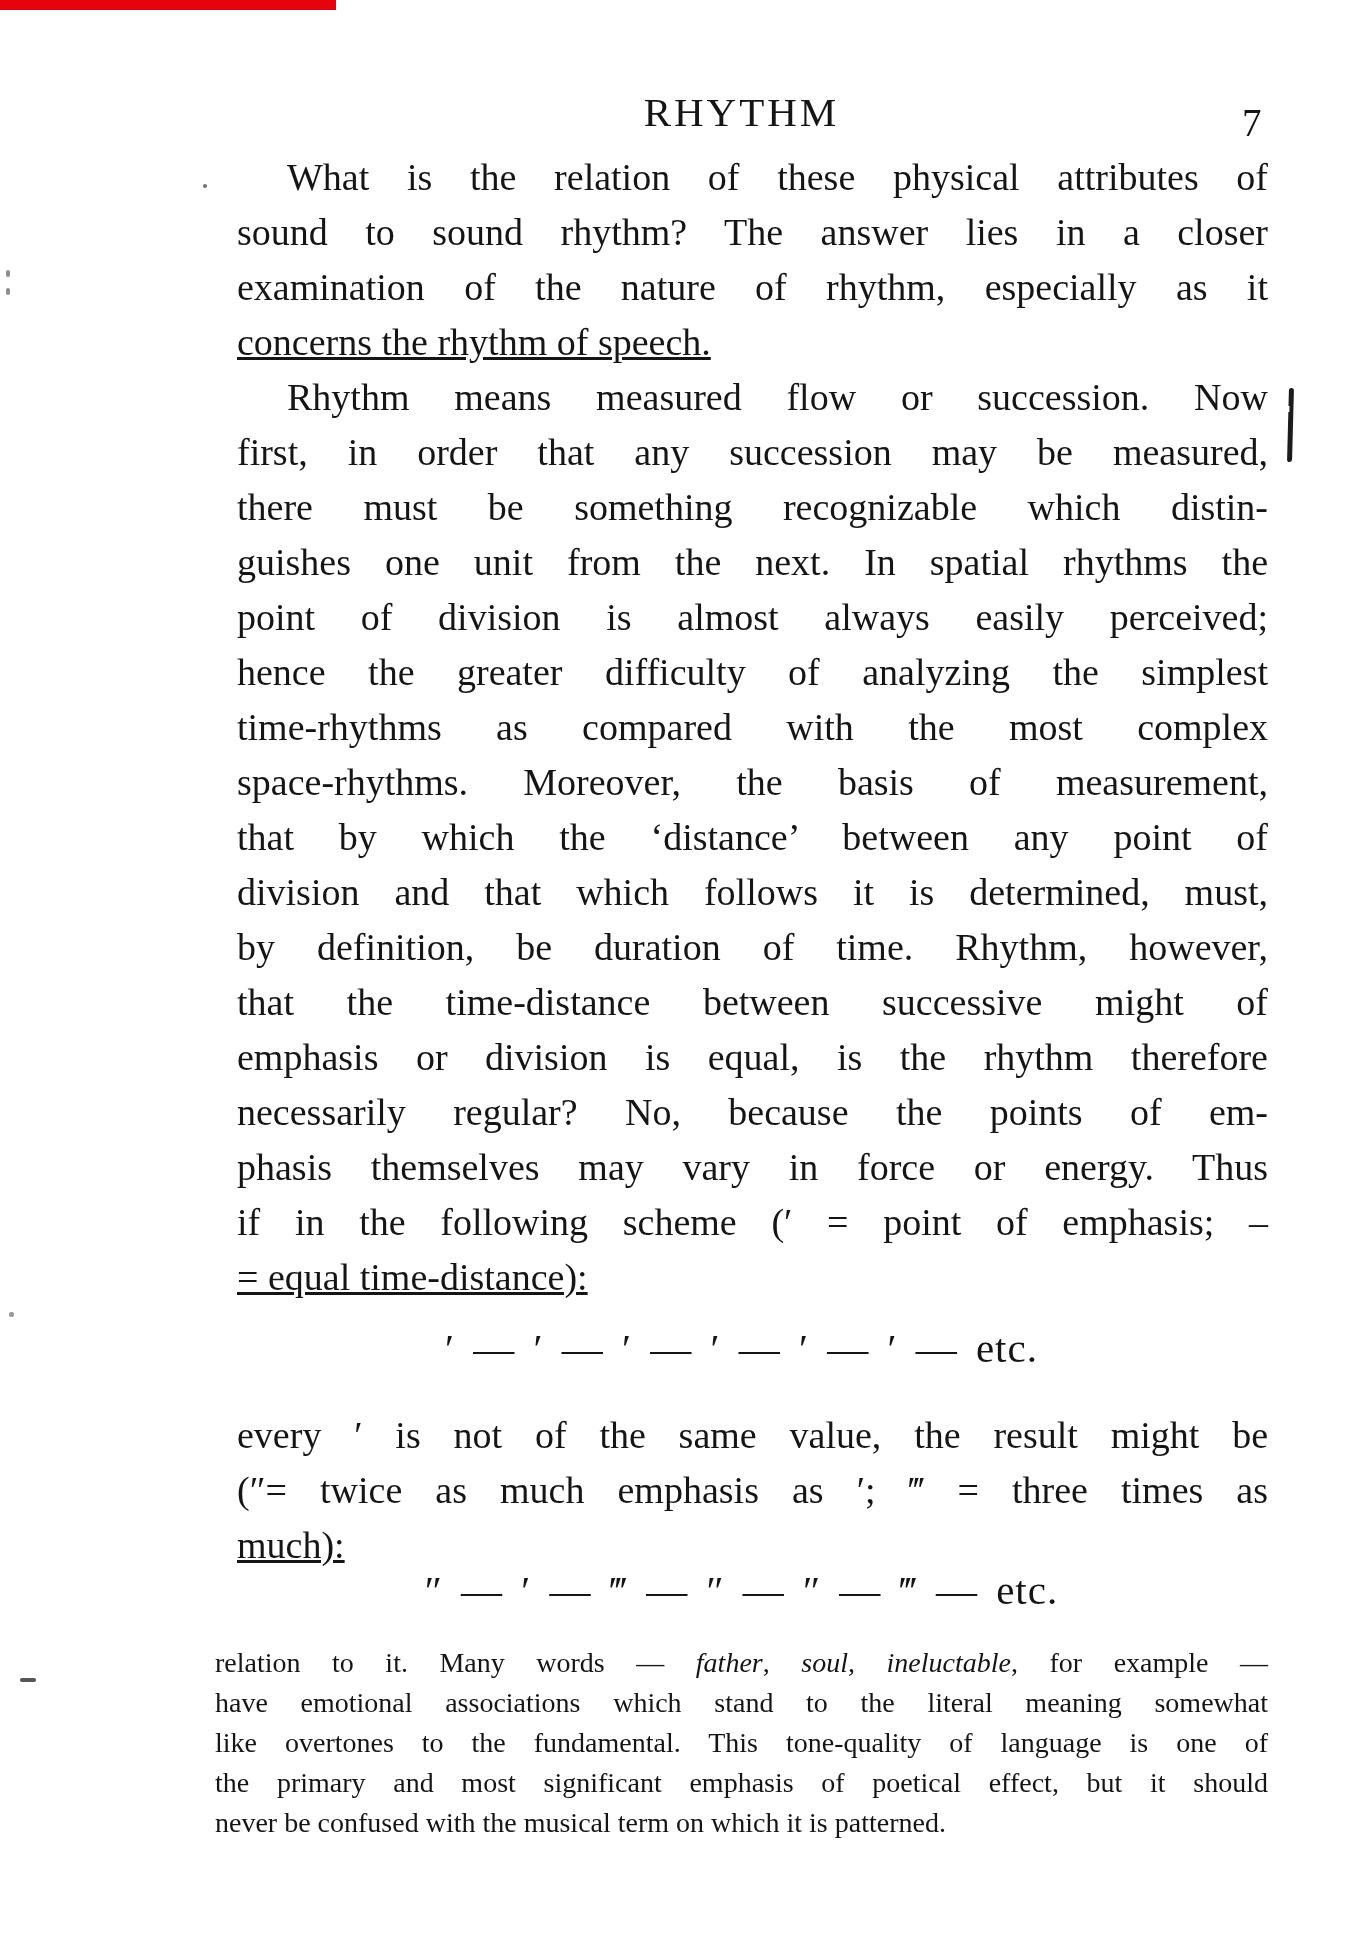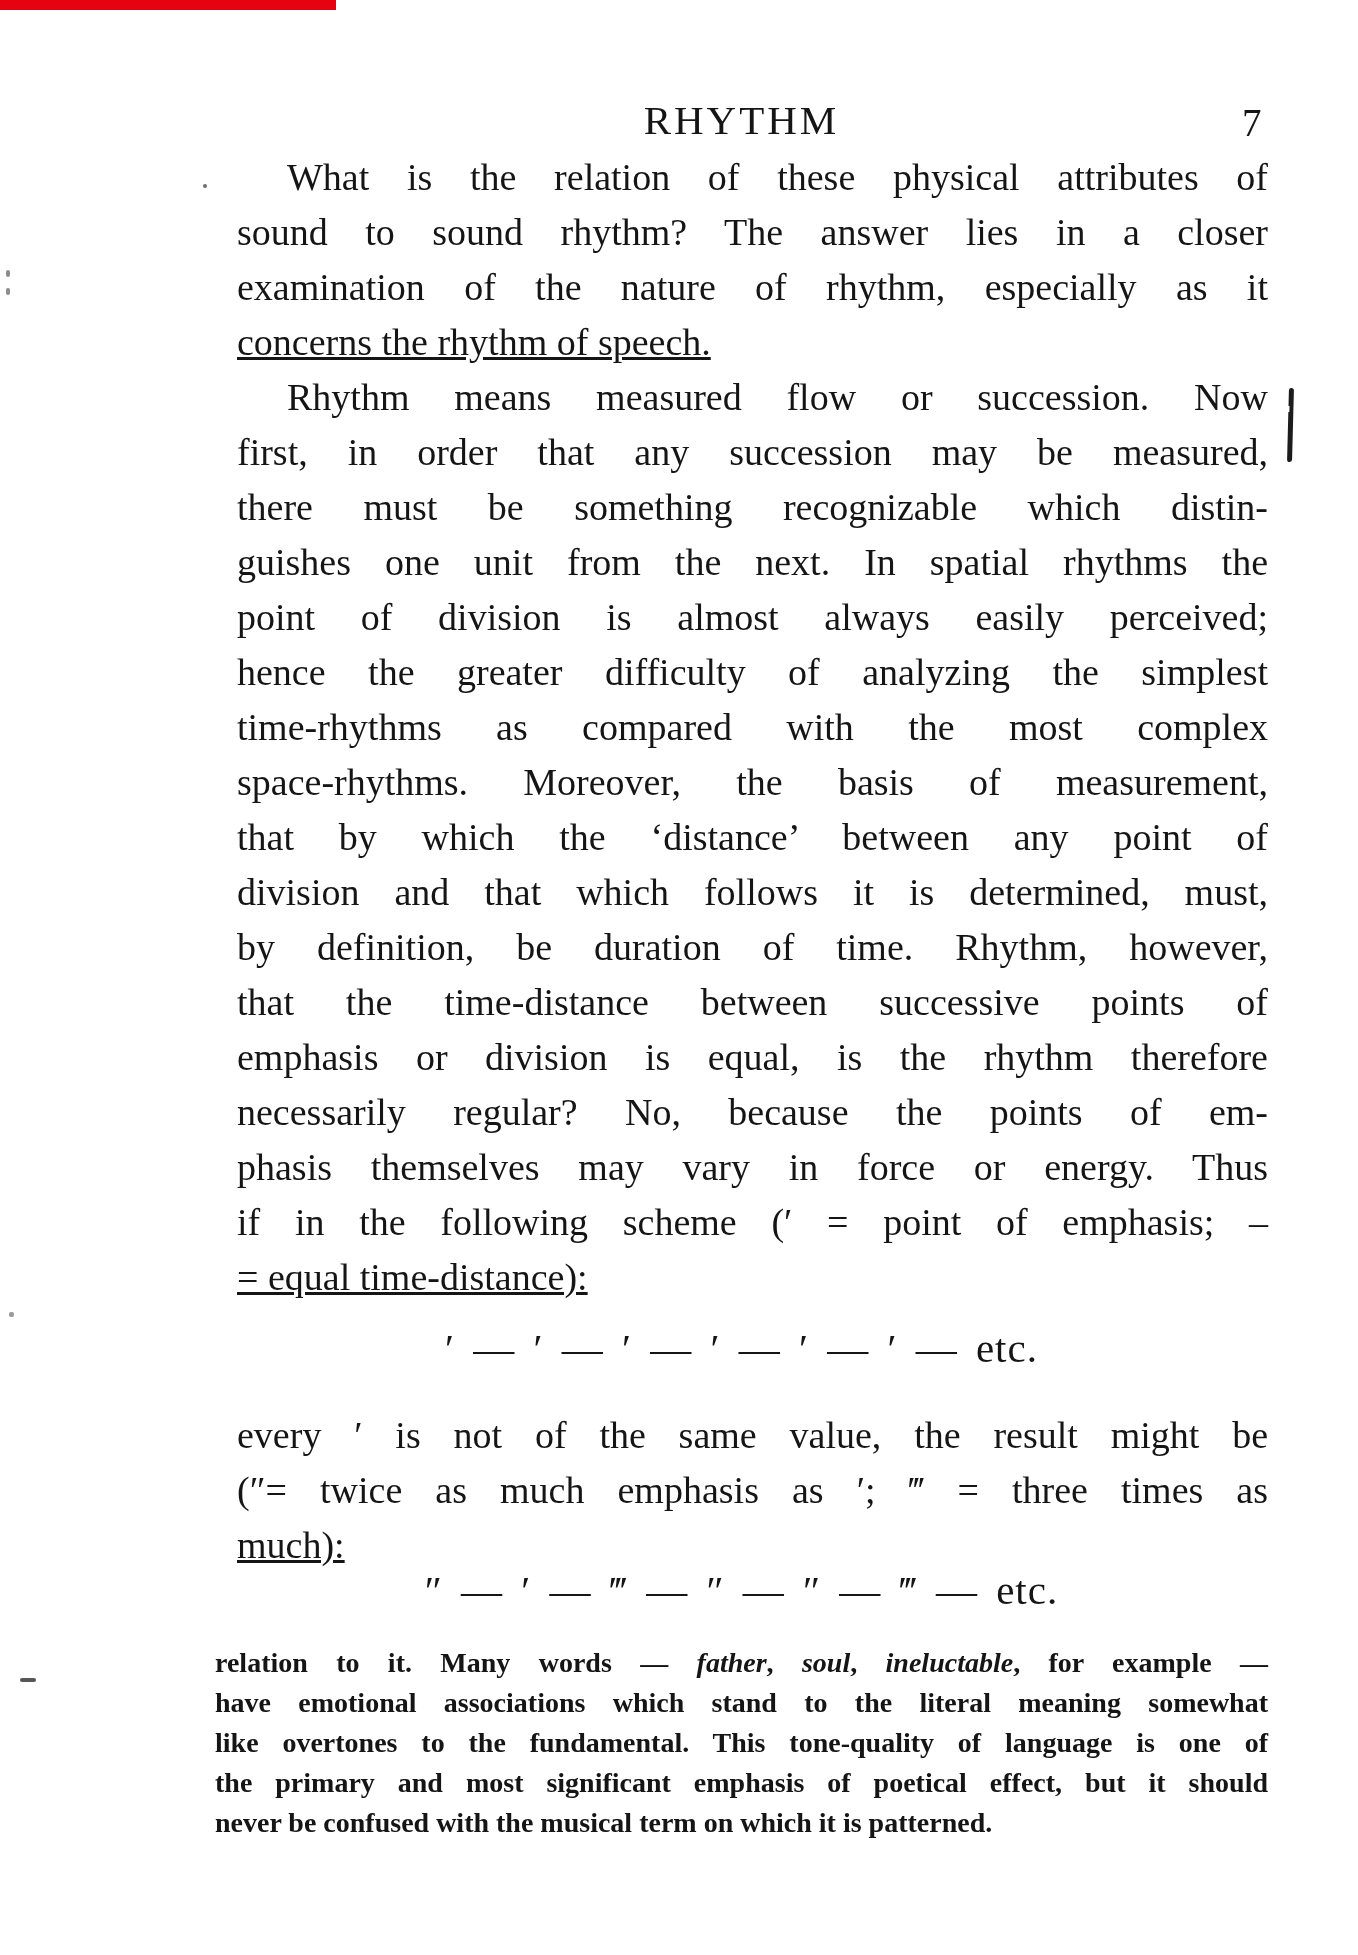--- a/index.html
+++ b/index.html
@@ -11,21 +11,20 @@
     color:#151515;
     overflow:hidden;
   }
   .red-strip {
     position:absolute; left:0; top:0;
     width:336px; height:10px;
   }
   .header-row {
     position:absolute; left:215px; top:88px; width:1053px;
     text-align:center;
-    margin-top:8px;
   }
   .title {
     font-size:41px; letter-spacing:3px; font-weight:normal;
     display:inline-block;
   }
   .page-number {
     position:absolute; left:1242px; top:100px;
     font-size:39px;
   }
   .body-block {
@@ -46,21 +45,21 @@
     font-size:41px; line-height:60px;
     word-spacing:7px; letter-spacing:1px;
   }
   .scheme-1 { top:1318px; }
   .scheme-2 { top:1560px; }
   .footnote-block {
     position:absolute; left:215px; top:1643px; width:1053px;
   }
   .fn-line {
     font-size:28px; line-height:40px;
-    text-align:justify; text-align-last:justify;font-weight:bold;
+    text-align:justify; text-align-last:justify;
   }
   .fn-line.last { text-align-last:left; }
   .fn-line .it { font-style:italic; }
   .pen-mark {
     position:absolute; left:1288px; top:388px;
     width:5px; height:74px;
     background:#1c1c1c;
     border-radius:3px;
     transform:rotate(1.5deg);
   }
@@ -102,21 +101,21 @@
       <div class="body-line">first, in order that any succession may be measured,</div>
       <div class="body-line">there must be something recognizable which distin-</div>
       <div class="body-line">guishes one unit from the next. In spatial rhythms the</div>
       <div class="body-line">point of division is almost always easily perceived;</div>
       <div class="body-line">hence the greater difficulty of analyzing the simplest</div>
       <div class="body-line">time-rhythms as compared with the most complex</div>
       <div class="body-line">space-rhythms. Moreover, the basis of measurement,</div>
       <div class="body-line">that by which the ‘distance’ between any point of</div>
       <div class="body-line">division and that which follows it is determined, must,</div>
       <div class="body-line">by definition, be duration of time. Rhythm, however,</div>
-      <div class="body-line">that the time-distance between successive points of</div>
+      <div class="body-line">that the time-distance between successive might of</div>
       <div class="body-line">emphasis or division is equal, is the rhythm therefore</div>
       <div class="body-line">necessarily regular? No, because the points of em-</div>
       <div class="body-line">phasis themselves may vary in force or energy. Thus</div>
       <div class="body-line">if in the following scheme (′ = point of emphasis; –</div>
       <div class="body-line last">= equal time-distance):</div>
     </div>
 
   <div class="scheme scheme-1">′ — ′ — ′ — ′ — ′ — ′ — etc.</div>
 
   <div class="para3-block">

